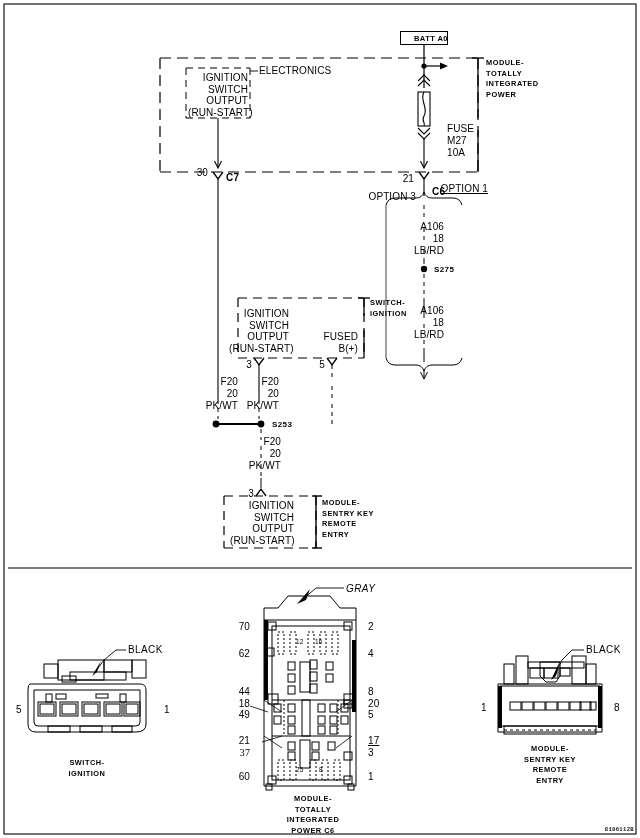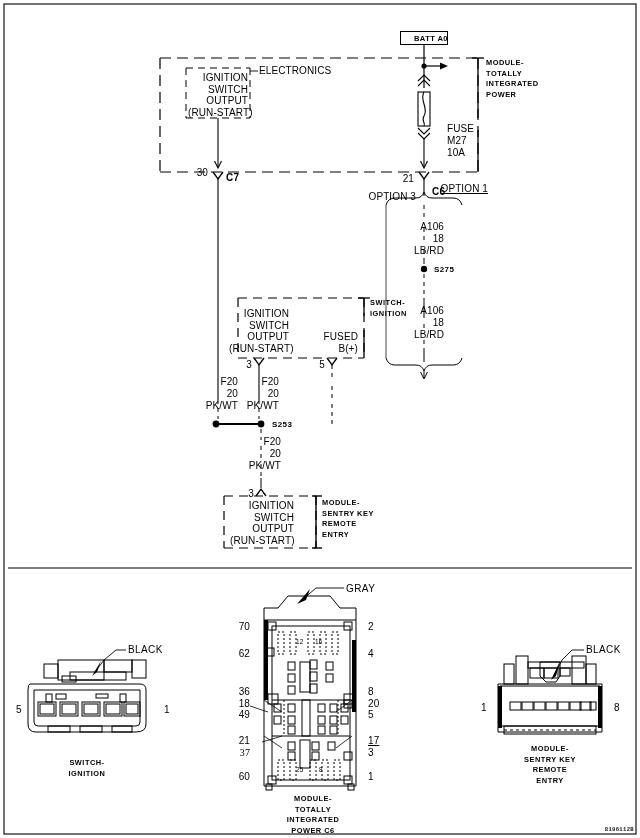--- a/index.html
+++ b/index.html
@@ -383,25 +383,25 @@
 SENTRY KEY
 REMOTE
 ENTRY</div>
 
   <div class="lbl" style="left:128px;top:645px;letter-spacing:0.4px;">BLACK</div>
   <div class="lbl" style="left:16px;top:705px;">5</div>
   <div class="lbl" style="left:164px;top:705px;">1</div>
   <div class="ttl c" style="left:22px;top:758px;width:130px;text-align:center;">SWITCH-
 IGNITION</div>
 
-  <div class="lbl" style="left:346px;top:584px;letter-spacing:0.4px;">GRAY</div>
+  <div class="lbl" style="left:346px;top:584px;letter-spacing:0.4px;font-style:italic;">GRAY</div>
 
   <div class="lbl r" style="left:232px;top:622px;width:18px;">70</div>
   <div class="lbl r" style="left:232px;top:649px;width:18px;">62</div>
-  <div class="lbl r" style="left:232px;top:687px;width:18px;">36</div>
+  <div class="lbl r" style="left:232px;top:687px;width:18px;">44</div>
   <div class="lbl r" style="left:232px;top:699px;width:18px;">18</div>
   <div class="lbl r" style="left:232px;top:710px;width:18px;">49</div>
   <div class="lbl r" style="left:232px;top:736px;width:18px;">21</div>
   <div class="lbl r" style="left:232px;top:748px;width:18px;font-family:Liberation Serif, serif;">37</div>
   <div class="lbl r" style="left:232px;top:772px;width:18px;">60</div>
 
   <div class="lbl" style="left:368px;top:622px;">2</div>
   <div class="lbl" style="left:368px;top:649px;">4</div>
   <div class="lbl" style="left:368px;top:687px;">8</div>
   <div class="lbl" style="left:368px;top:699px;">20</div>

